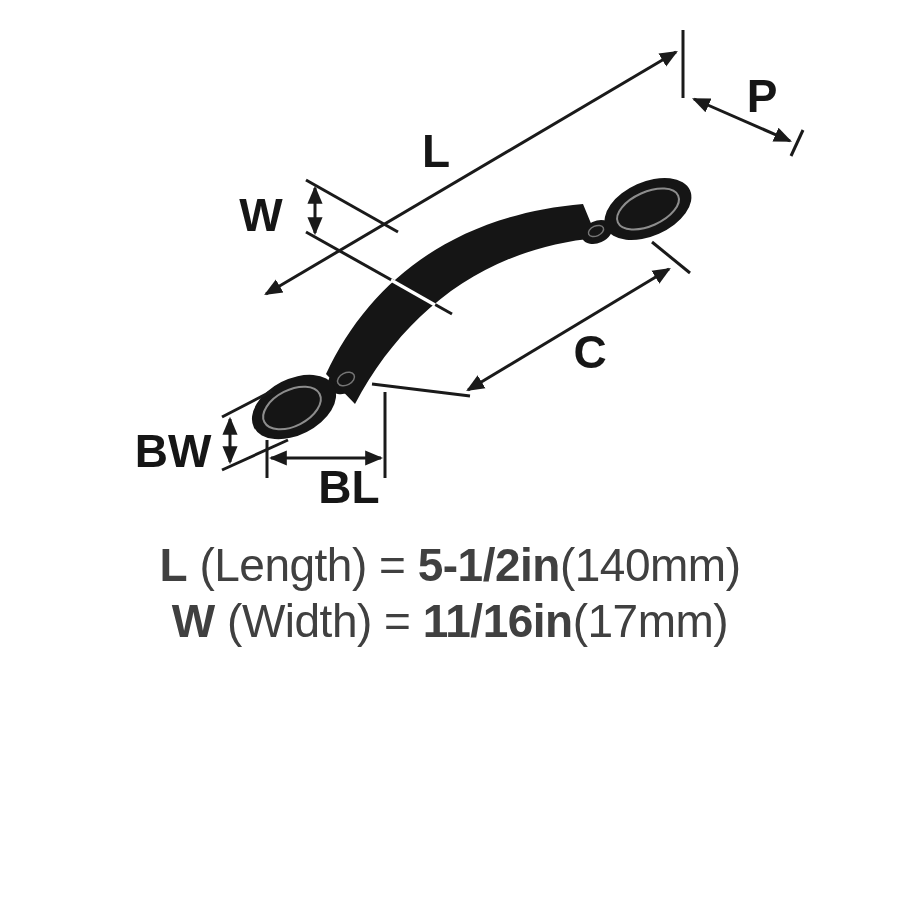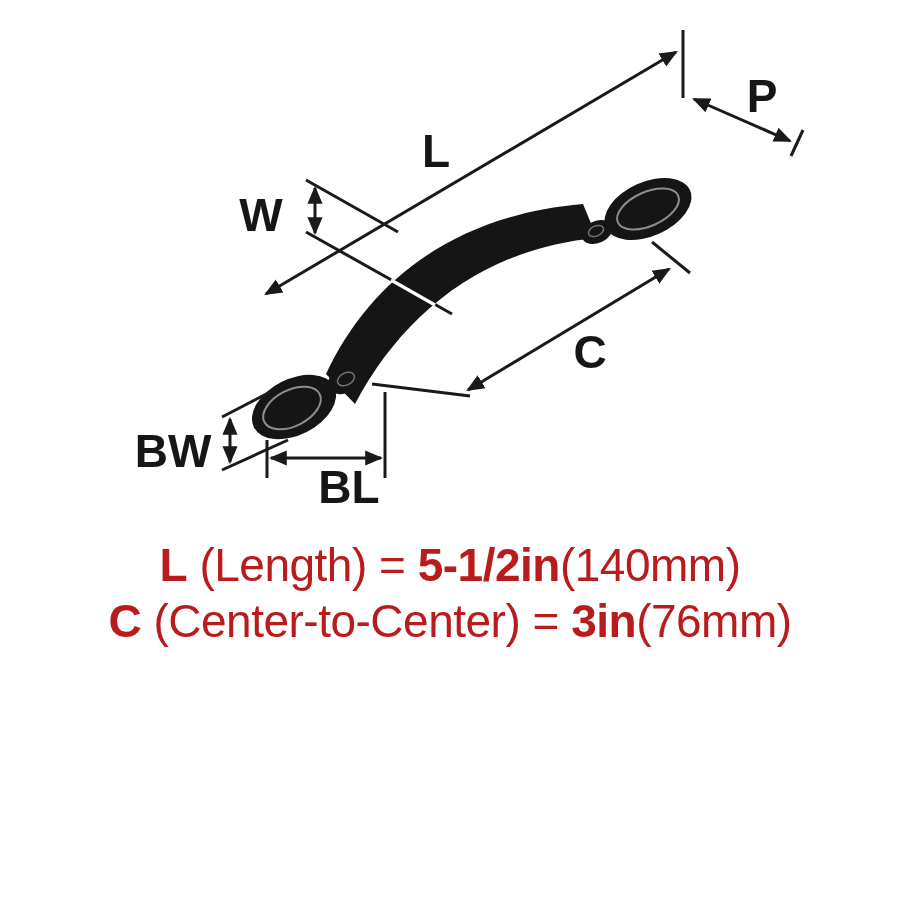--- a/index.html
+++ b/index.html
@@ -11,21 +11,21 @@
   .stage{position:relative;width:900px;height:900px;background:#ffffff;}
   .diagram-wrap{position:absolute;left:0;top:0;width:900px;height:530px;}
   svg{display:block;}
   .dim{stroke:#1a1a1a;stroke-width:3;fill:none;stroke-linecap:butt;}
   .dimlabel{
     font-family:"Liberation Sans",sans-serif;
     font-size:46px;font-weight:700;fill:#161616;text-anchor:middle;
   }
   .specs{
     position:absolute;left:0;top:537px;width:900px;
-    text-align:center;color:#b91c1c;
+    text-align:center;color:#404040;
   }
   .spec-line{
     font-size:46px;line-height:56px;letter-spacing:-0.5px;
     white-space:nowrap;
   }
   .spec-line b{font-weight:700;}
 </style>
 </head>
 <body>
 
@@ -104,25 +104,25 @@
 
   <div class="specs">
 
     <div class="spec-line">
       <b>L</b>
       <span>(Length)</span>
       <span>=</span>
       <b>5-1/2in</b><span>(140mm)</span>
     </div>
 
+    <div class="spec-line">
+      <b>W</b>
+      <span>(Width)</span>
+      <span>=</span>
+      <b>11/16in</b><span>(17mm)</span>
+    </div>
 
 
-    <div class="spec-line">
-      <b>C</b>
-      <span>(Center-to-Center)</span>
-      <span>=</span>
-      <b>3in</b><span>(76mm)</span>
-    </div>
 
 
 
   </div>
 </div>
 
 </body></html>

